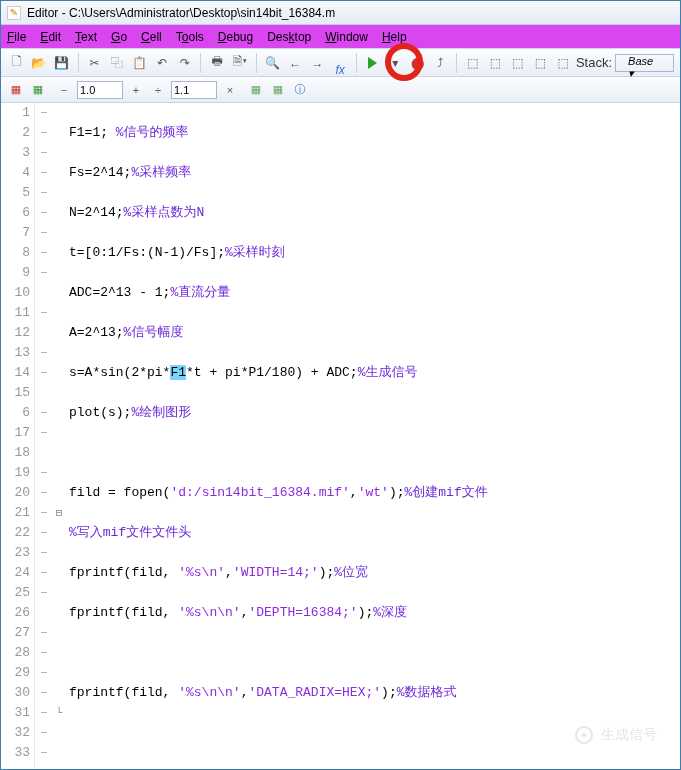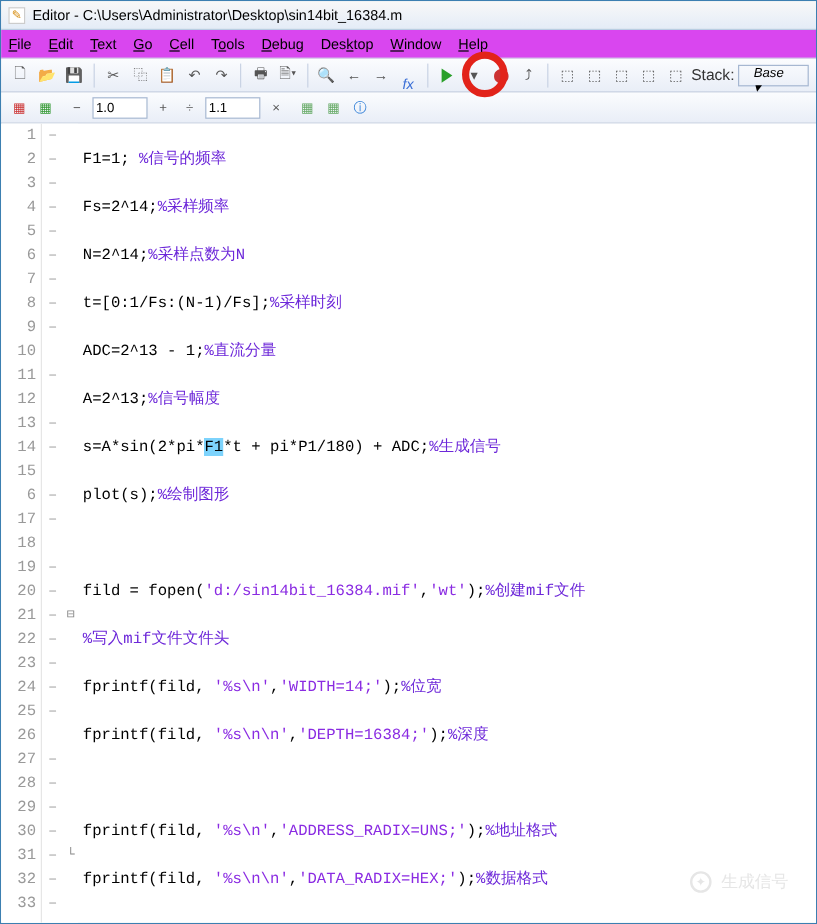--- a/index.html
+++ b/index.html
@@ -226,21 +226,20 @@
 <div><span>ADC=2^13 - 1;</span><span class="cm">%直流分量</span></div>
 <div><span>A=2^13;</span><span class="cm">%信号幅度</span></div>
 <div><span>s=A*sin(2*pi*</span><span class="hl">F1</span><span>*t + pi*P1/180) + ADC;</span><span class="cm">%生成信号</span></div>
 <div><span>plot(s);</span><span class="cm">%绘制图形</span></div>
 <div></div>
 <div><span>fild = fopen(</span><span class="str">'d:/sin14bit_16384.mif'</span><span>,</span><span class="str">'wt'</span><span>);</span><span class="cm">%创建mif文件</span></div>
 <div><span class="cm">%写入mif文件文件头</span></div>
 <div><span>fprintf(fild, </span><span class="str">'%s\n'</span><span>,</span><span class="str">'WIDTH=14;'</span><span>);</span><span class="cm">%位宽</span></div>
 <div><span>fprintf(fild, </span><span class="str">'%s\n\n'</span><span>,</span><span class="str">'DEPTH=16384;'</span><span>);</span><span class="cm">%深度</span></div>
 <div></div>
-<div><span>fprintf(fild, </span><span class="str">'%s\n'</span><span>,</span><span class="str">'ADDRESS_RADIX=UNS;'</span><span>);</span><span class="cm">%地址格式</span></div>
 <div><span>fprintf(fild, </span><span class="str">'%s\n\n'</span><span>,</span><span class="str">'DATA_RADIX=HEX;'</span><span>);</span><span class="cm">%数据格式</span></div>
 
 
 
 
 
 
 
 
 

